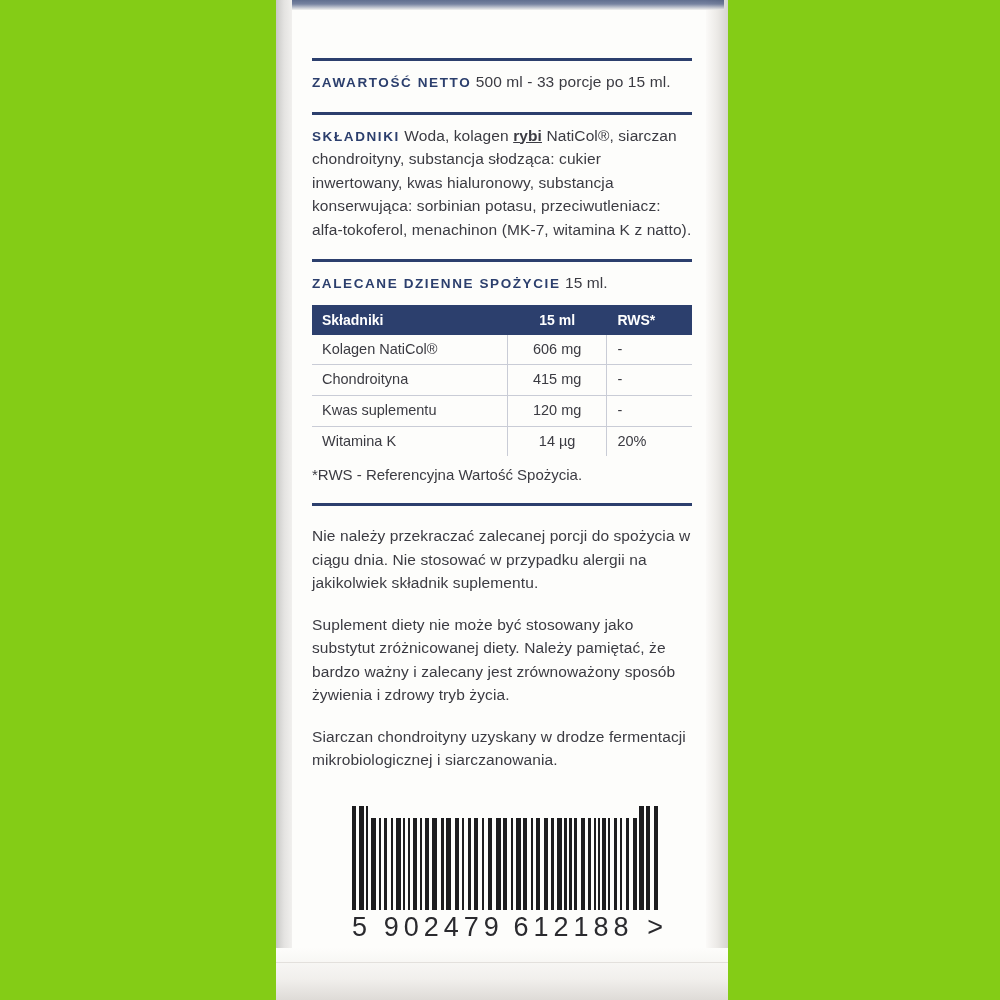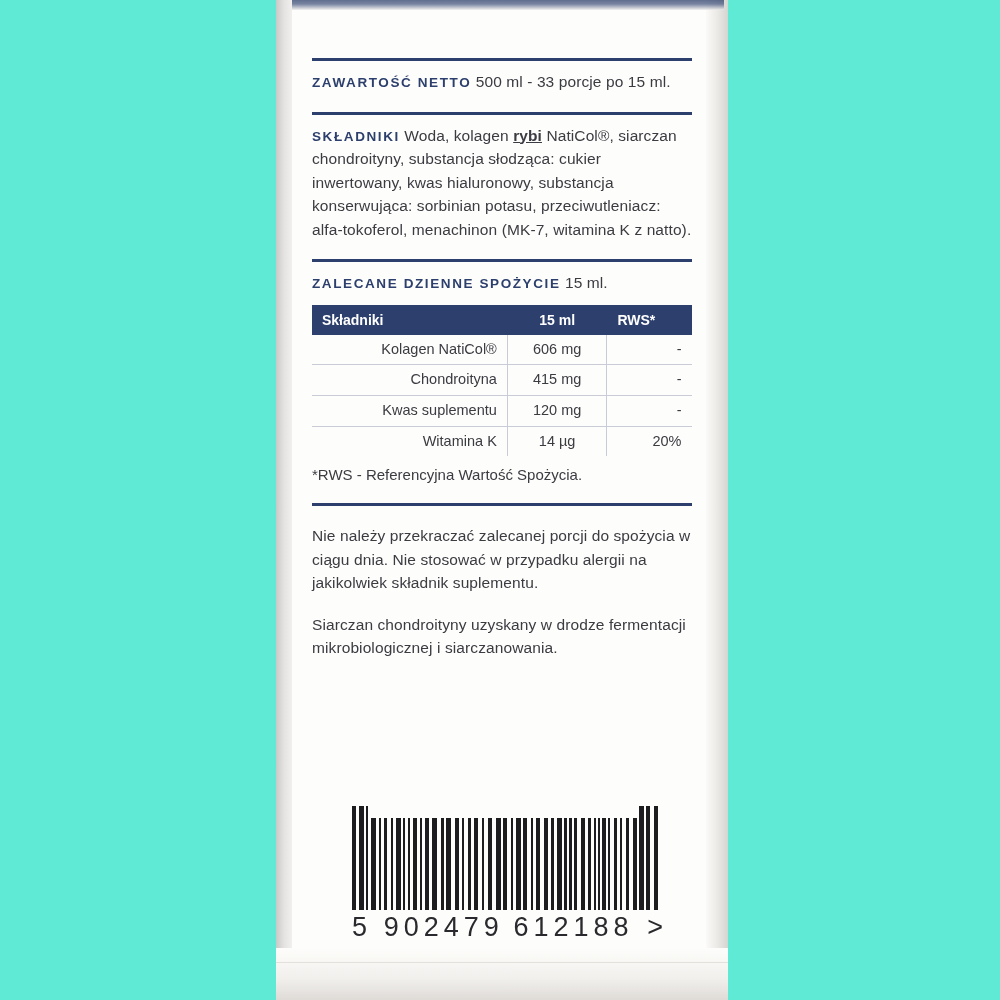--- a/index.html
+++ b/index.html
@@ -9,21 +9,21 @@
     height: 1000px;
     background: #ffffff;
     font-family: "Liberation Sans", sans-serif;
   }
 
   #page {
     position: relative;
     width: 1000px;
     height: 1000px;
     overflow: hidden;
-    background: #5eead4;
+    background: #84cc16;
   }
 
   
   .box-shadow-left {
     position: absolute;
     left: 276px;
     top: 0px;
     width: 18px;
     height: 1000px;
     background: linear-gradient(to right, #c9c9c7 0%, #e4e3e1 45%, #f4f3f1 100%);
@@ -118,21 +118,20 @@
     padding: 7px 10px;
     text-align: left;
     border-right: 1px solid #2c3f6d;
   }
   table.nutri thead th.num { text-align: center; }
   table.nutri tbody td {
     padding: 5px 10px;
     border-bottom: 1px solid #c9ccd6;
     border-right: 1px solid #c9ccd6;
     line-height: 1.35;
-    text-align: right;
   }
   table.nutri tbody td:last-child { border-right: none; }
   table.nutri tbody td.num { text-align: center; }
   table.nutri tbody tr:last-child td { border-bottom: none; }
 
   .footnote {
     font-size: 15px;
     color: #3b3b42;
     margin-top: 10px;
     margin-bottom: 20px;
@@ -240,20 +239,21 @@
       </table>
 
       <div class="footnote">*RWS - Referencyjna Wartość Spożycia.</div>
     </div>
 
     <div class="blk">
       <div class="rule"></div>
     </div>
 
     <div class="para blk">Nie należy przekraczać zalecanej porcji do spożycia w ciągu dnia. Nie stosować w przypadku alergii na jakikolwiek składnik suplementu.</div>
+    <div class="para blk">Suplement diety nie może być stosowany jako substytut zróżnicowanej diety. Należy pamiętać, że bardzo ważny i zalecany jest zrównoważony sposób żywienia i zdrowy tryb życia.</div>
     <div class="para blk">Siarczan chondroityny uzyskany w drodze fermentacji mikrobiologicznej i siarczanowania.</div>
 
   </div>
 
   <div class="barcode-wrap">
     <div class="bars" id="bars">
         <i style="width:4px"></i>
         <i style="width:3px;background:transparent"></i>
         <i style="width:5px"></i>
         <i style="width:2px;background:transparent"></i>

